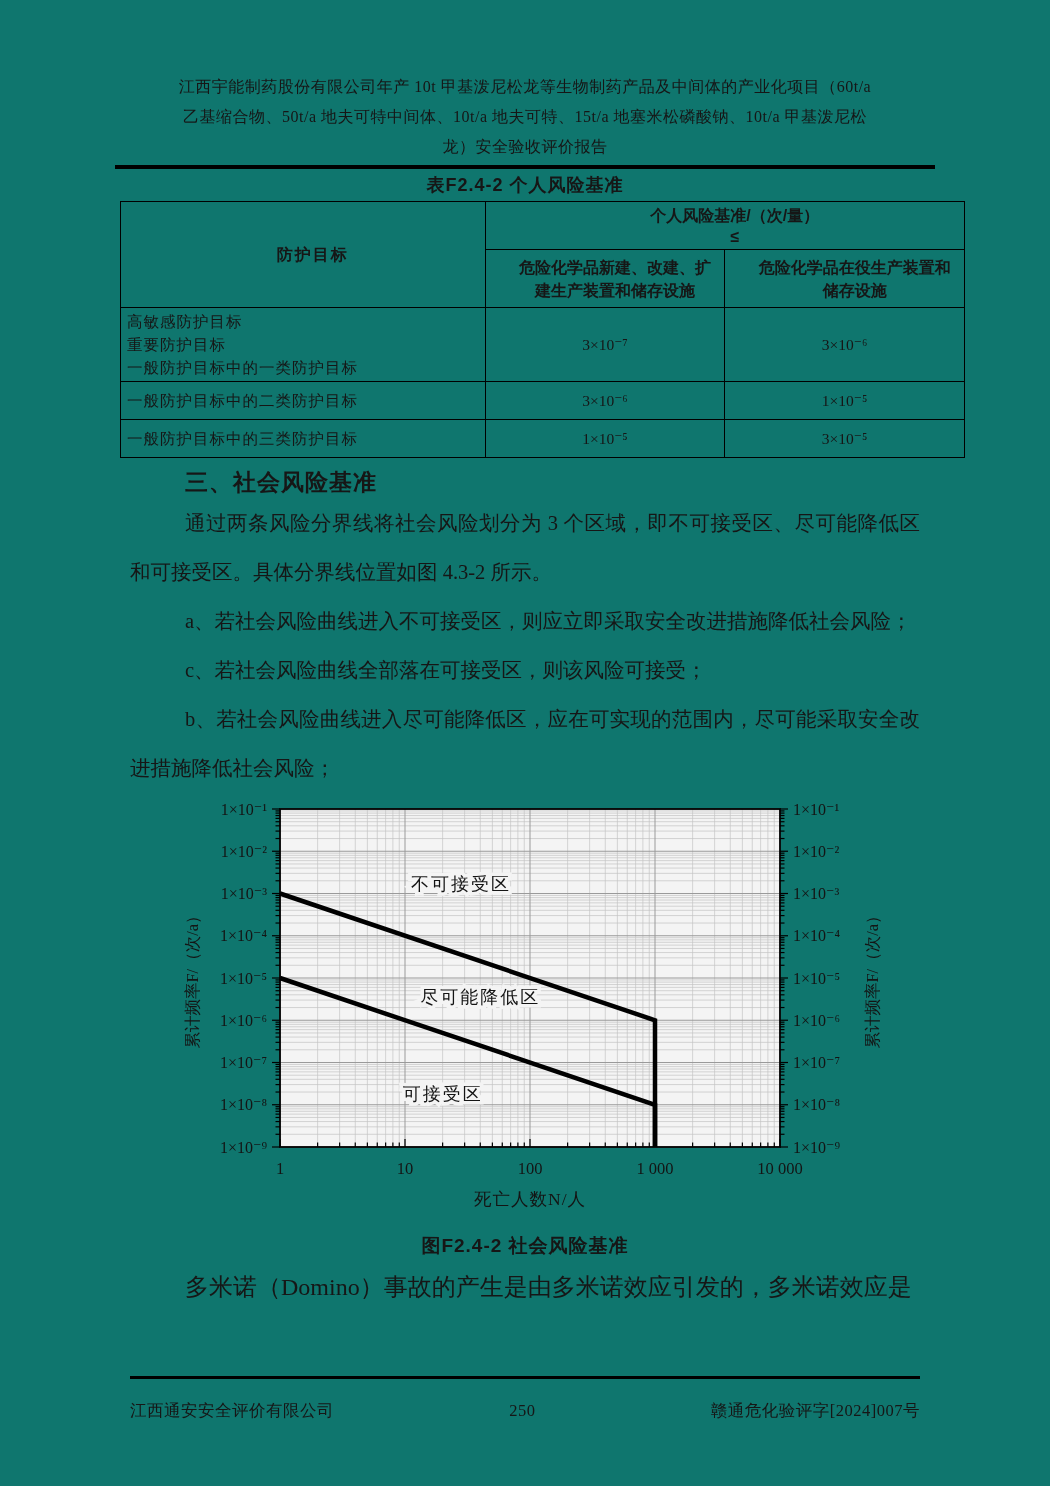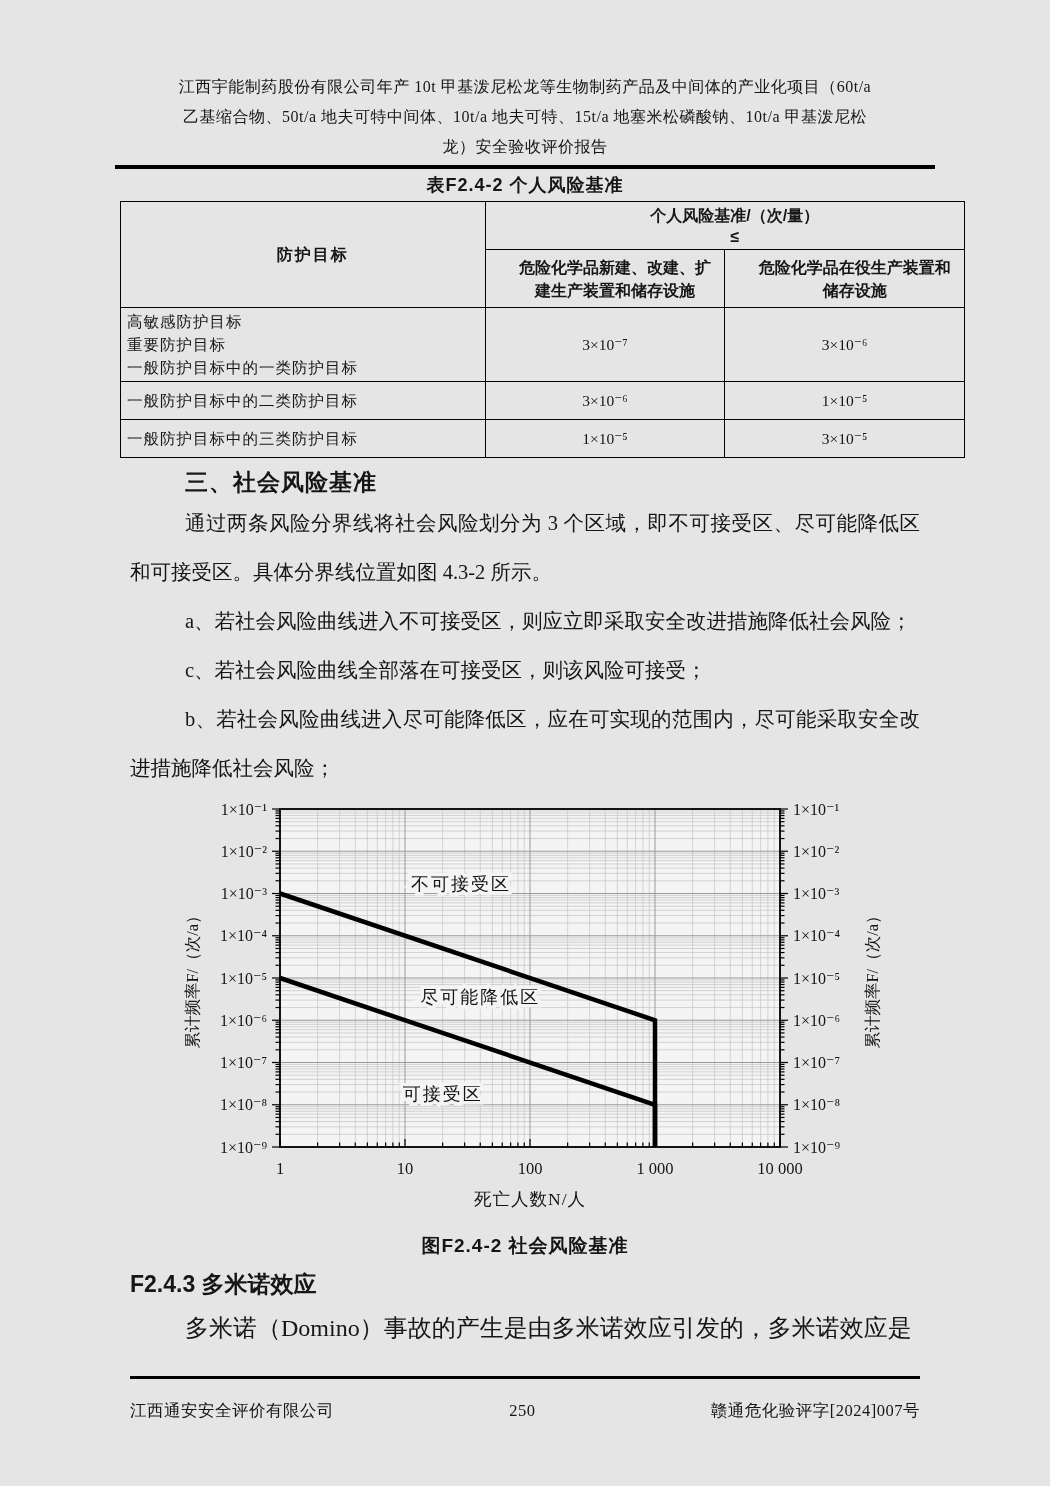--- a/index.html
+++ b/index.html
@@ -1,19 +1,19 @@
 <!DOCTYPE html>
 <html><head>
 <meta charset="utf-8">
 <style>
   html,body{margin:0;padding:0;background:#ffffff;}
   .page{
     position:relative;
     width:1050px;height:1486px;
-    background:#e5e5e5;
+    background:#0f766e;
     color:#161616;
     font-family:"Liberation Serif","DejaVu Serif",serif;
     overflow:hidden;
   }
   
   .doc-header{
     margin:72px 115px 0 115px;
     text-align:center;
     font-size:16px;line-height:30px;
     border-bottom:4px solid #000;
@@ -475,21 +475,20 @@
         <text x="358" y="379" text-anchor="middle" font-size="16.5" fill="#141414" style="font-family:&quot;Liberation Serif&quot;,&quot;DejaVu Serif&quot;,serif">100</text>
         <text x="483" y="379" text-anchor="middle" font-size="16.5" fill="#141414" style="font-family:&quot;Liberation Serif&quot;,&quot;DejaVu Serif&quot;,serif">1 000</text>
         <text x="608" y="379" text-anchor="middle" font-size="16.5" fill="#141414" style="font-family:&quot;Liberation Serif&quot;,&quot;DejaVu Serif&quot;,serif">10 000</text>
         <text x="26" y="183" text-anchor="middle" font-size="16.5" fill="#141414" transform="rotate(-90 26 183)" style="font-family:&quot;Liberation Serif&quot;,&quot;DejaVu Serif&quot;,serif">累计频率F/（次/a）</text>
         <text x="706" y="183" text-anchor="middle" font-size="16.5" fill="#141414" transform="rotate(-90 706 183)" style="font-family:&quot;Liberation Serif&quot;,&quot;DejaVu Serif&quot;,serif">累计频率F/（次/a）</text>
         <text x="358" y="410" text-anchor="middle" font-size="17.5" fill="#141414" style="font-family:&quot;Liberation Serif&quot;,&quot;DejaVu Serif&quot;,serif;letter-spacing:1px;">死亡人数N/人</text>
       </svg>
   </div>
   <div class="fig-caption">图F2.4-2 社会风险基准</div>
 
-  <h2 class="domino-heading">F2.4.3 多米诺效应</h2>
   <div class="content2">
     <p>多米诺（Domino）事故的产生是由多米诺效应引发的，多米诺效应是</p>
   </div>
 
   <div class="page-footer">
     <span>江西通安安全评价有限公司</span>
     <span>250</span>
     <span>赣通危化验评字[2024]007号</span>
   </div>
 

